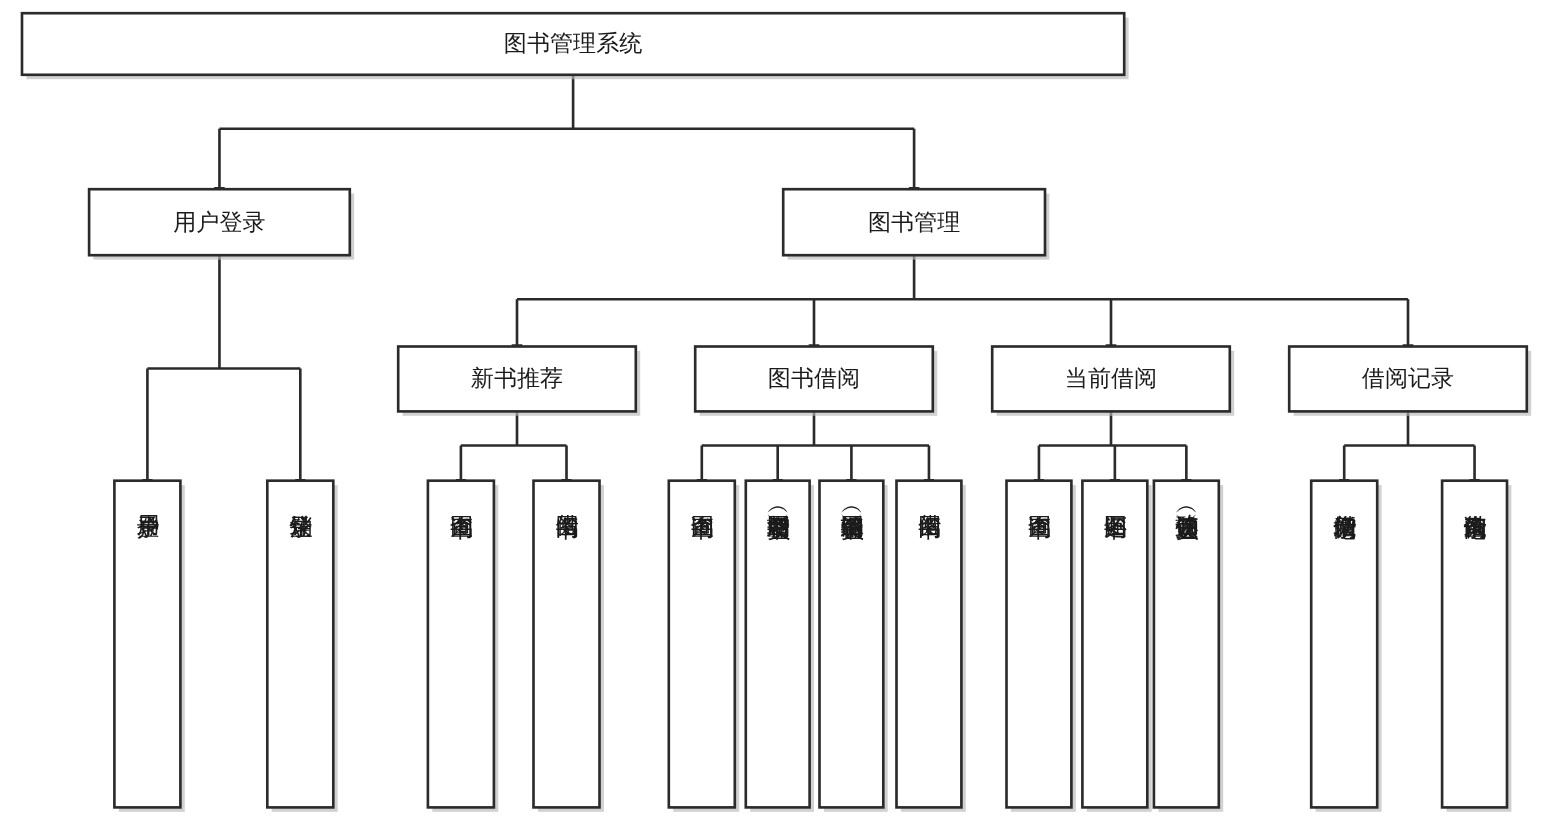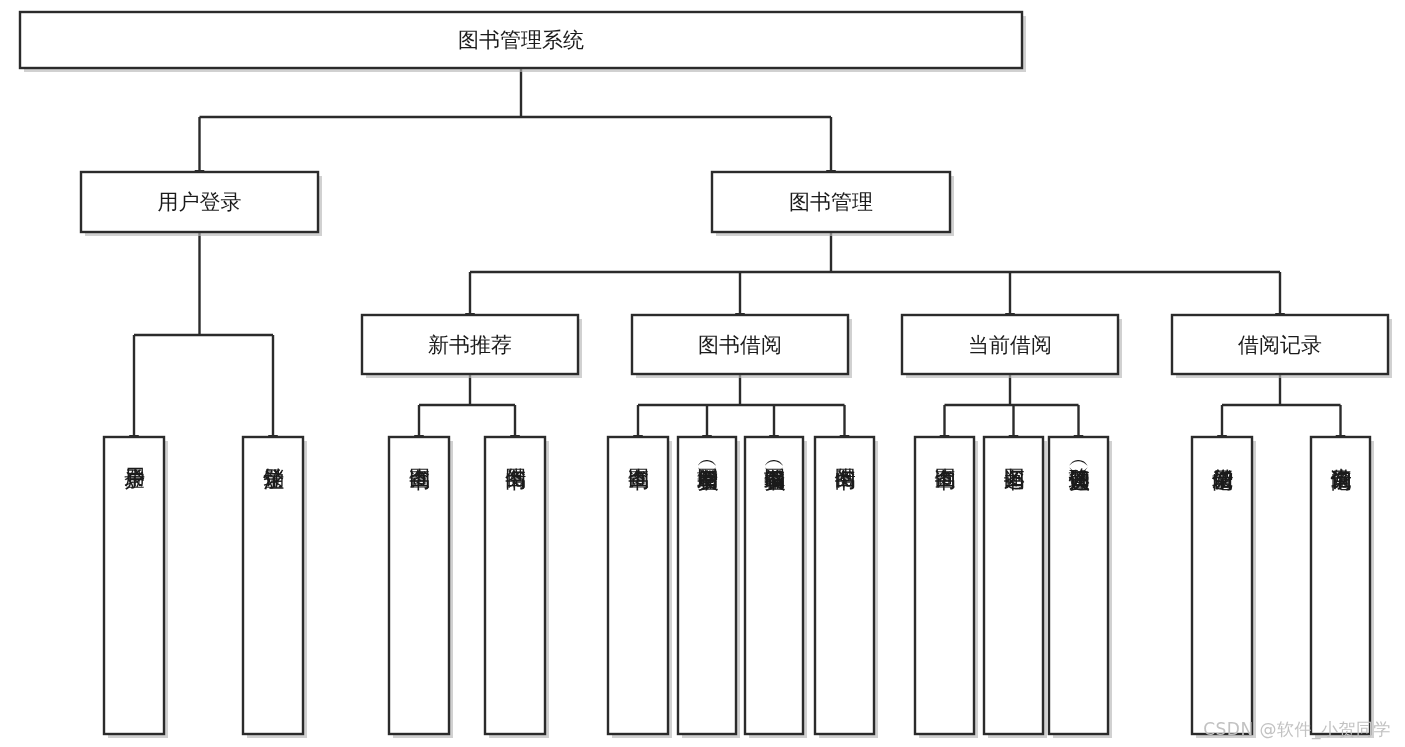--- a/index.html
+++ b/index.html
@@ -214,14 +214,13 @@
         <div class="vlabel">确认归还（管理员）</div>
       </div>
       <div class="vlabel-wrap" style="left: 1192px; top: 451px; width: 60px; height: 277px;">
         <div class="vlabel">新增借阅记录</div>
       </div>
       <div class="vlabel-wrap" style="left: 1311px; top: 451px; width: 59px; height: 277px;">
         <div class="vlabel">查询借阅记录</div>
       </div>
     </div>
 
-  <div id="watermark">CSDN @软件_小贺同学</div>
 </div>
 
 </body></html>

